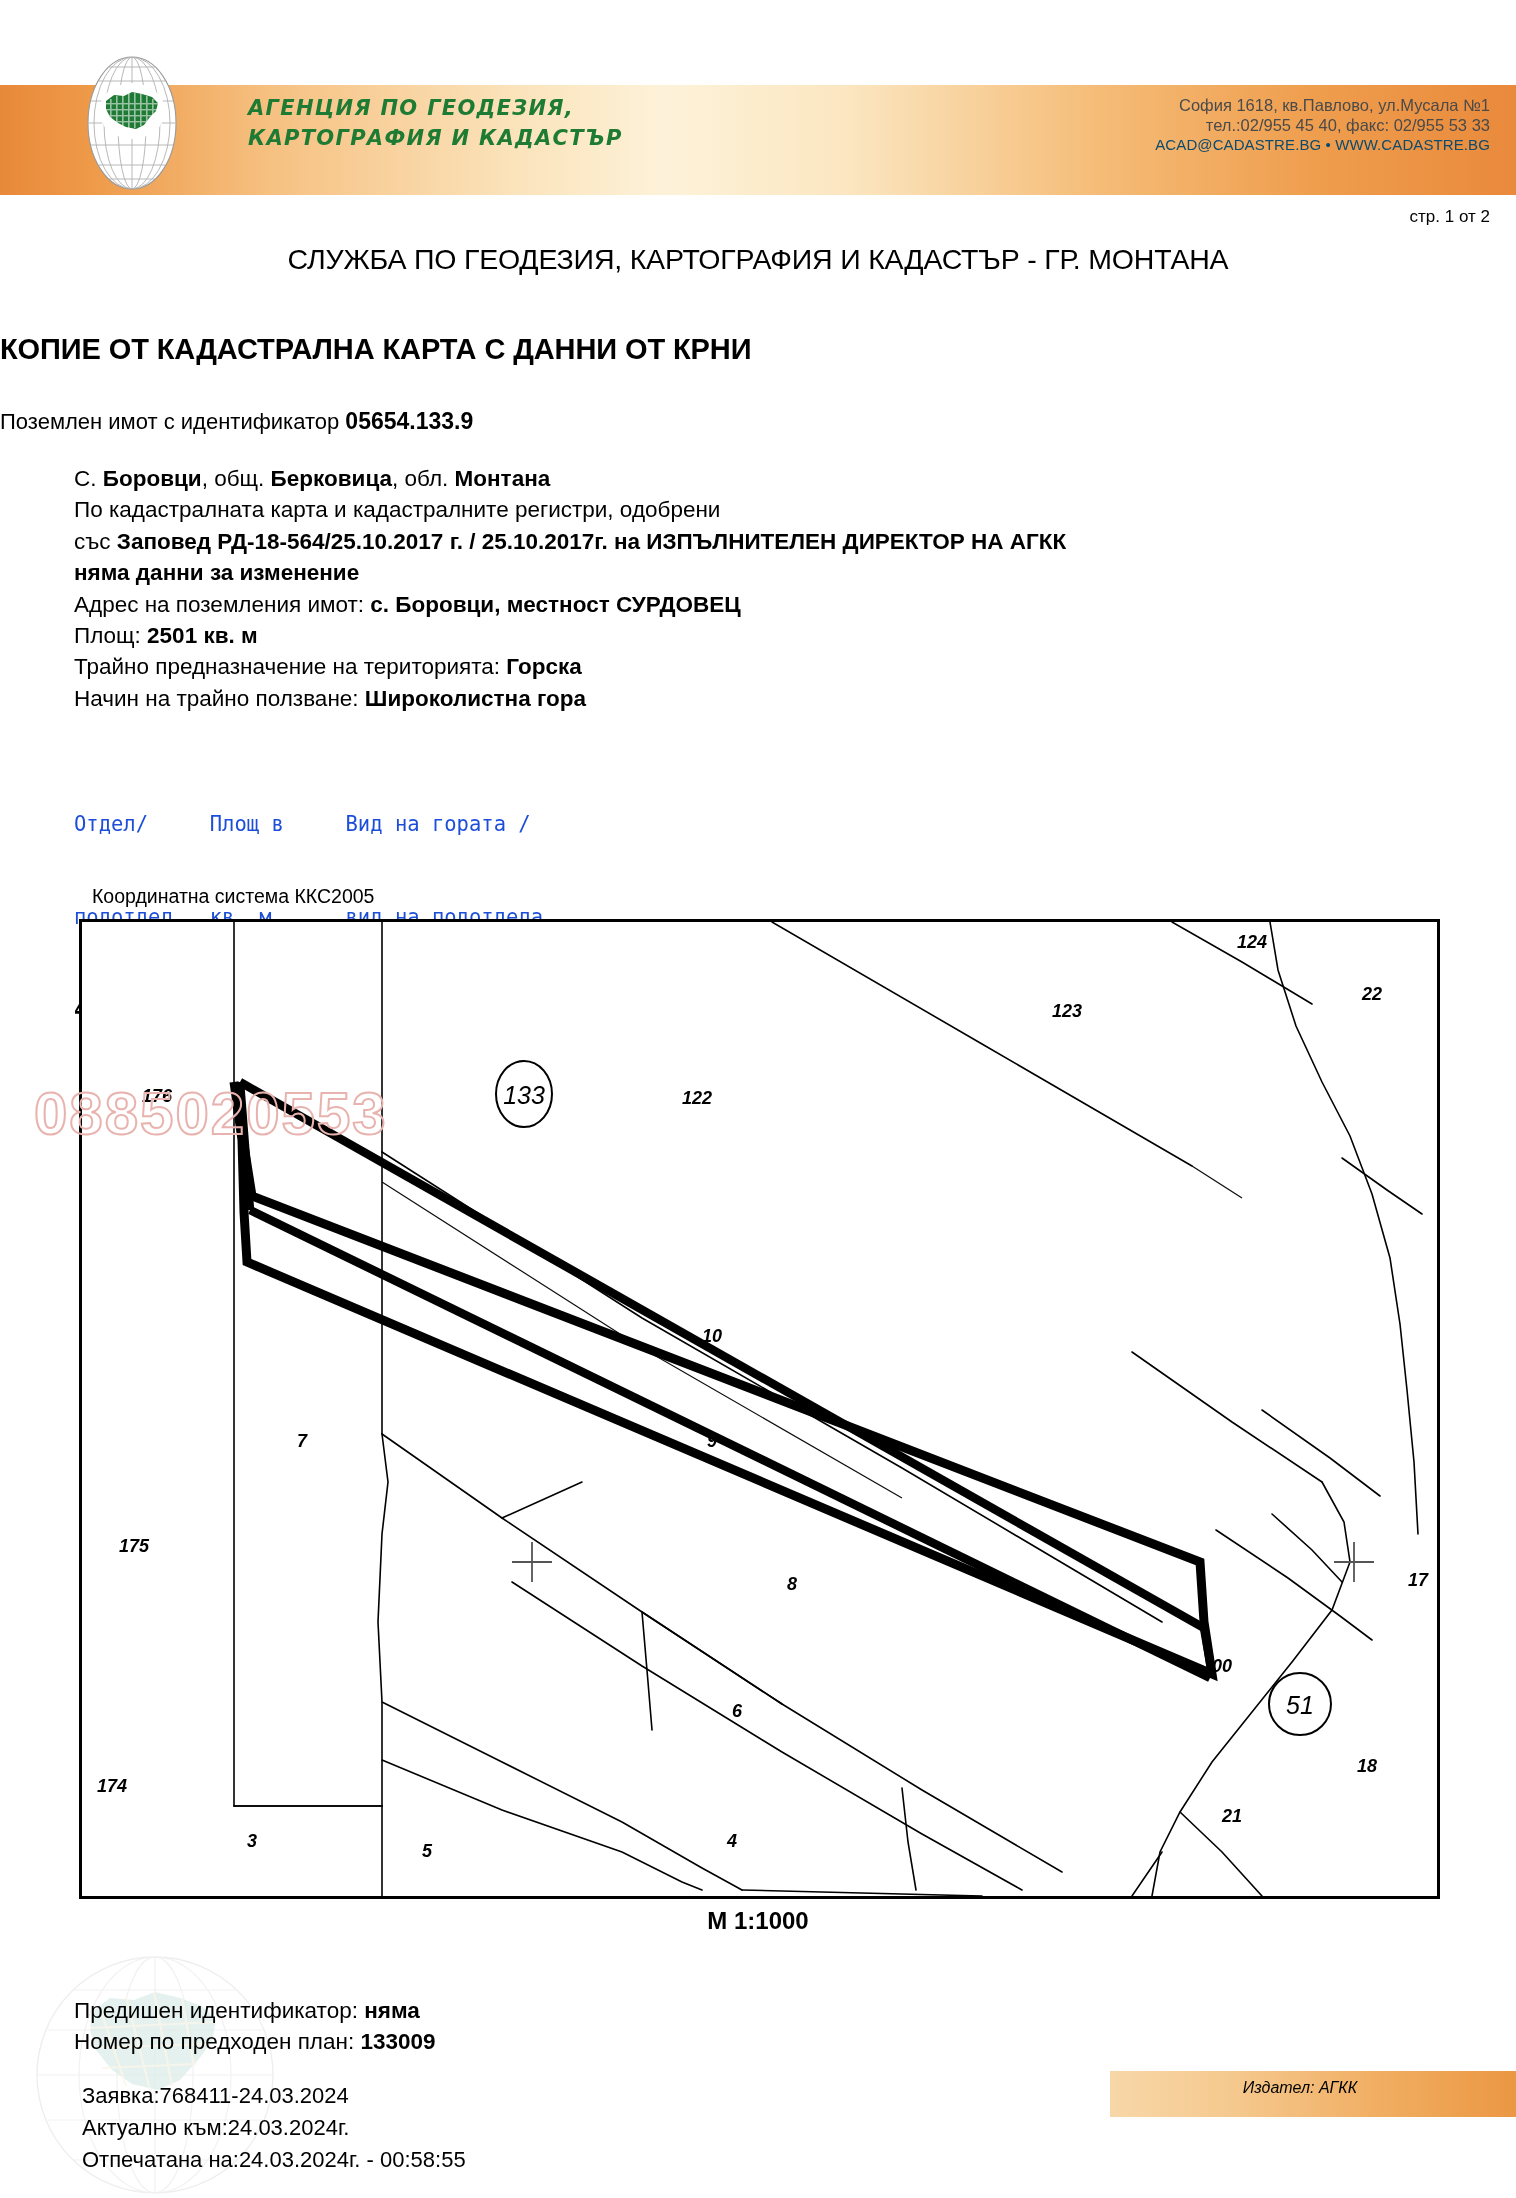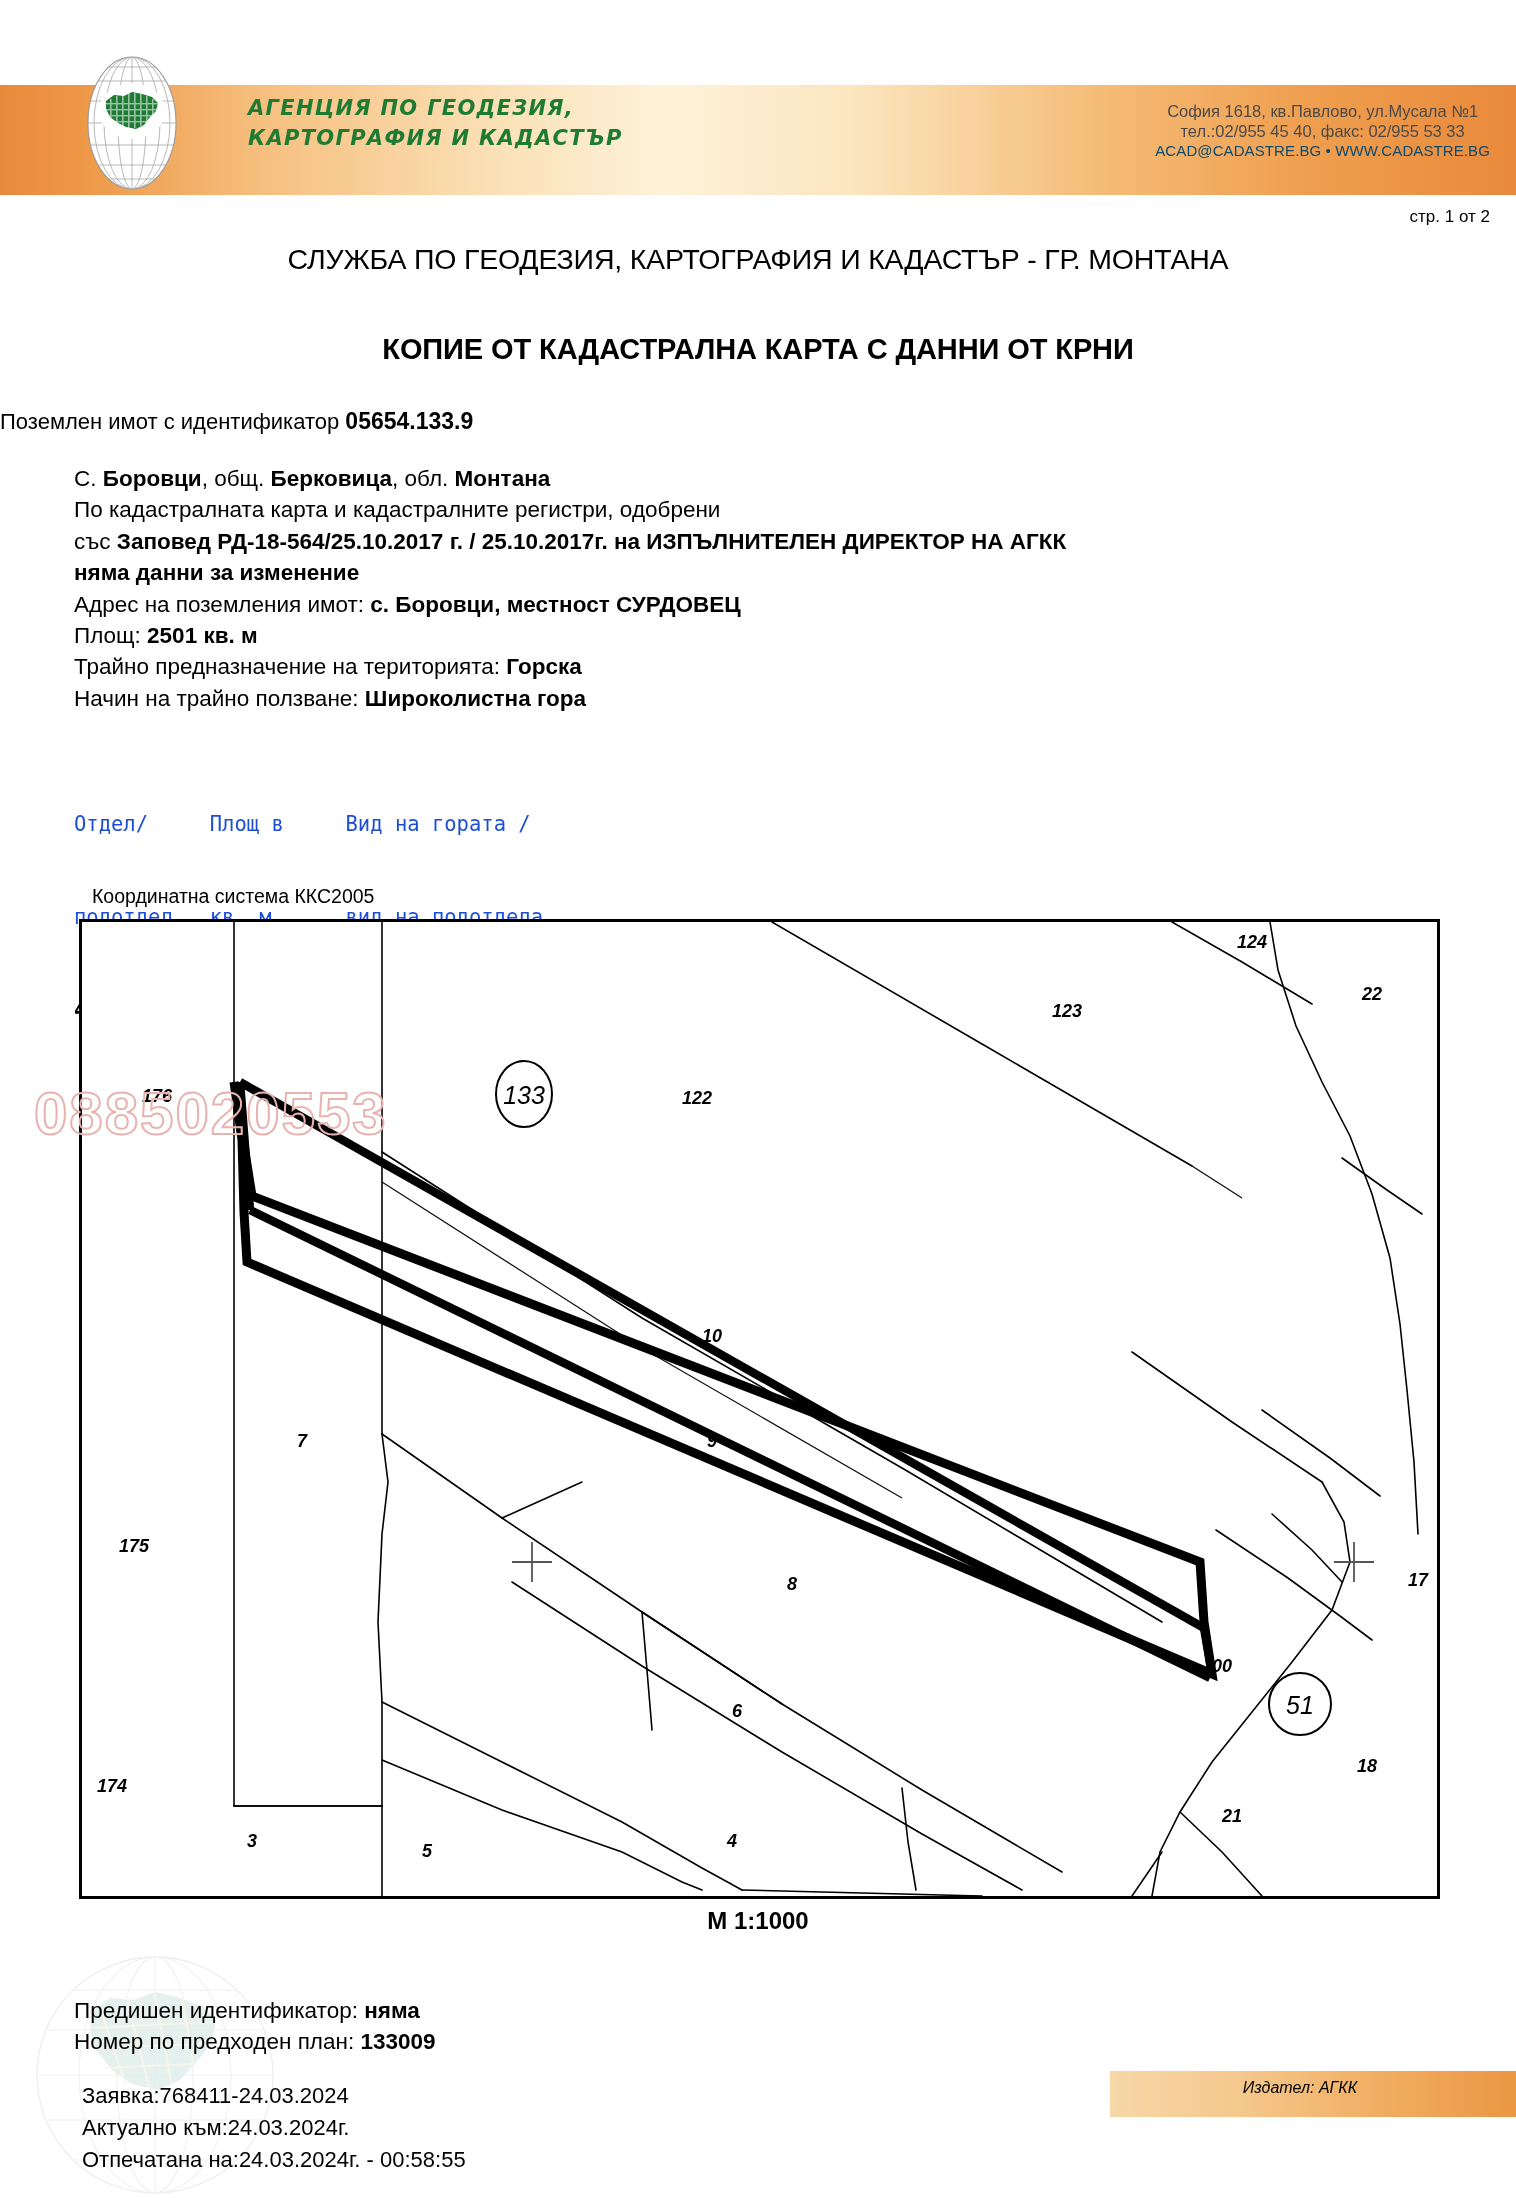--- a/index.html
+++ b/index.html
@@ -51,23 +51,23 @@
     letter-spacing: 1.3px;
     color: #1d7b34;
     line-height: 30px;
     text-transform: uppercase;
   }
   #agency-name div { white-space: nowrap; }
 
   #contact-block {
     position: absolute;
     right: 26px;
-    top: 56px;
+    top: 50px;
     z-index: 6;
-    text-align: center;
+    text-align: right;
     line-height: 20px;
     white-space: nowrap;
   }
   .contact-line {
     font-size: 16.5px;
     color: #4a4a4a;
   }
   .contact-web {
     font-size: 15px;
     color: #0c4a6e;
@@ -89,21 +89,20 @@
     left: 0; top: 198px;
     width: 1516px;
     text-align: center;
     font-size: 28.5px;
     letter-spacing: -0.2px;
   }
   #doc-title {
     position: absolute;
     left: 0; top: 288px;
     width: 1516px;
-    text-align: center;
     font-size: 29px;
     font-weight: bold;
     letter-spacing: -0.1px;
   }
   #identifier-line {
     position: absolute;
     left: 0; top: 363px;
     width: 1516px;
     text-align: left;
     font-size: 22px;

